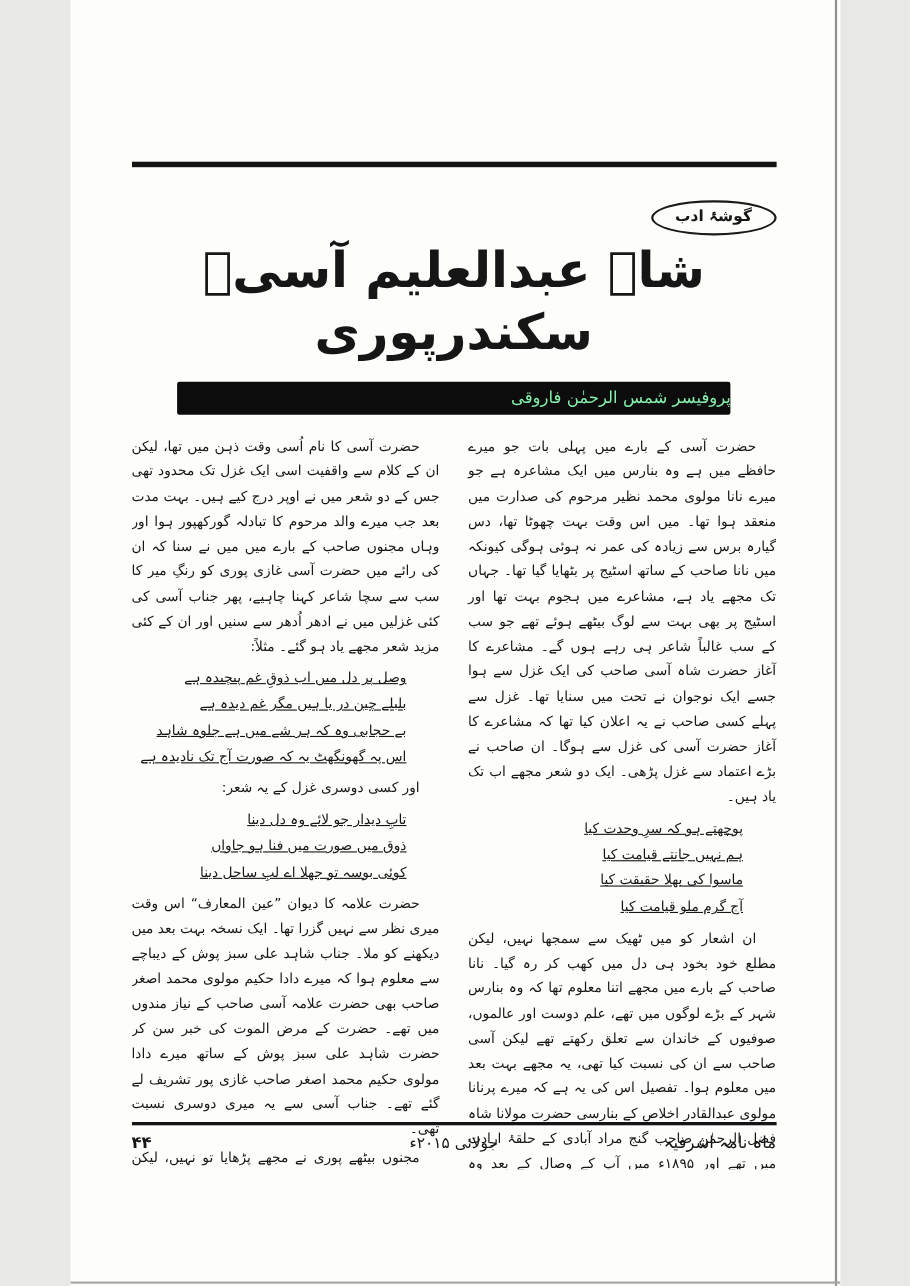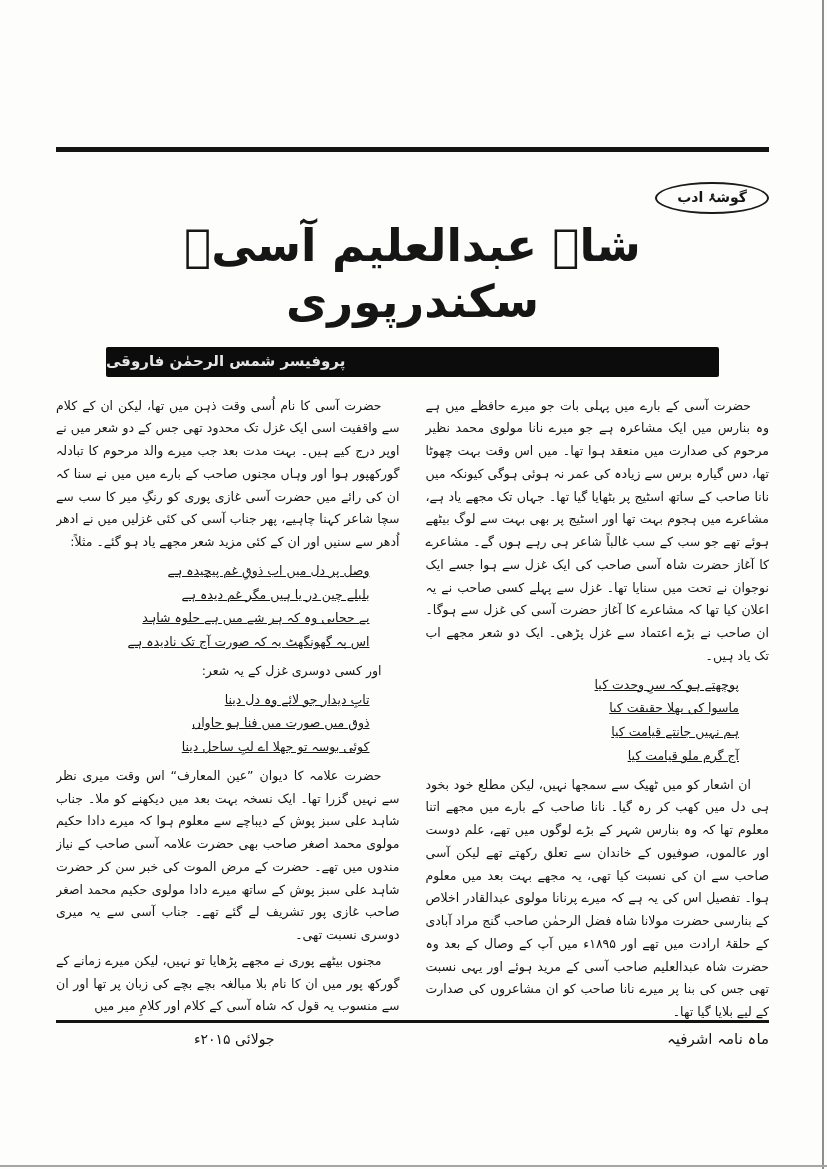--- a/index.html
+++ b/index.html
@@ -1,19 +1,19 @@
 <!DOCTYPE html>
 <html lang="ur"><head>
 <meta charset="utf-8">
 <style>
   * { margin: 0; padding: 0; box-sizing: border-box; }
   html, body { background: #e8e8e6; }
   .page {
     position: relative;
-    width: 827px;
+    width: 700px;
     height: 1169px;
     margin: 0 auto;
     background: #fdfdfb;
     overflow: hidden;
     font-family: "DejaVu Sans", sans-serif;
     color: #161616;
     direction: rtl;
   }
   .scan-edge-right {
     position: absolute; top: 0; right: 3px; width: 2px; height: 100%;
@@ -50,24 +50,24 @@
     font-size: 45px;
     font-weight: bold;
     margin-top: 4px;
     letter-spacing: 0px;
     line-height: 1.25;
   }
   .byline-bar {
     margin: 16px auto 0 auto;
     width: 86%;
     background: #0c0c0c;
-    color: #e5e5e5;
-    text-align: left;
+    color: #86efac;
+    text-align: right;
     font-size: 15px;
-    font-weight: bold;
+    font-weight: normal;
     letter-spacing: 1px;
     padding: 5px 0 7px 0;
     border-radius: 2px;
   }
   .columns {
     display: flex;
     gap: 26px;
     margin-top: 18px;
     height: 668px;
     overflow: hidden;
@@ -124,22 +124,22 @@
     <h1 class="page-title">شاہ عبدالعلیم آسیؔ سکندرپوری</h1>
 
     <div class="byline-bar">پروفیسر شمس الرحمٰن فاروقی</div>
 
     <div class="columns">
 
       <div class="col">
         <p class="para">حضرت آسی کے بارے میں پہلی بات جو میرے حافظے میں ہے وہ بنارس میں ایک مشاعرہ ہے جو میرے نانا مولوی محمد نظیر مرحوم کی صدارت میں منعقد ہوا تھا۔ میں اس وقت بہت چھوٹا تھا، دس گیارہ برس سے زیادہ کی عمر نہ ہوئی ہوگی کیونکہ میں نانا صاحب کے ساتھ اسٹیج پر بٹھایا گیا تھا۔ جہاں تک مجھے یاد ہے، مشاعرے میں ہجوم بہت تھا اور اسٹیج پر بھی بہت سے لوگ بیٹھے ہوئے تھے جو سب کے سب غالباً شاعر ہی رہے ہوں گے۔ مشاعرے کا آغاز حضرت شاہ آسی صاحب کی ایک غزل سے ہوا جسے ایک نوجوان نے تحت میں سنایا تھا۔ غزل سے پہلے کسی صاحب نے یہ اعلان کیا تھا کہ مشاعرے کا آغاز حضرت آسی کی غزل سے ہوگا۔ ان صاحب نے بڑے اعتماد سے غزل پڑھی۔ ایک دو شعر مجھے اب تک یاد ہیں۔</p>
         <div class="verse">
           <div class="verse-line">پوچھتے ہو کہ سرِ وحدت کیا</div>
+          <div class="verse-line">ہم نہیں جانتے قیامت کیا</div>
           <div class="verse-line">ماسوا کی بھلا حقیقت کیا</div>
-          <div class="verse-line">ہم نہیں جانتے قیامت کیا</div>
           <div class="verse-line">آج گرم ملو قیامت کیا</div>
         </div>
         <p class="para">ان اشعار کو میں ٹھیک سے سمجھا نہیں، لیکن مطلع خود بخود ہی دل میں کھب کر رہ گیا۔ نانا صاحب کے بارے میں مجھے اتنا معلوم تھا کہ وہ بنارس شہر کے بڑے لوگوں میں تھے، علم دوست اور عالموں، صوفیوں کے خاندان سے تعلق رکھتے تھے لیکن آسی صاحب سے ان کی نسبت کیا تھی، یہ مجھے بہت بعد میں معلوم ہوا۔ تفصیل اس کی یہ ہے کہ میرے پرنانا مولوی عبدالقادر اخلاص کے بنارسی حضرت مولانا شاہ فضل الرحمٰن صاحب گنج مراد آبادی کے حلقۂ ارادت میں تھے اور ۱۸۹۵ء میں آپ کے وصال کے بعد وہ حضرت شاہ عبدالعلیم صاحب آسی کے مرید ہوئے اور یہی نسبت تھی جس کی بنا پر میرے نانا صاحب کو ان مشاعروں کی صدارت کے لیے بلایا گیا تھا۔</p>
       </div>
 
       <div class="col">
         <p class="para">حضرت آسی کا نام اُسی وقت ذہن میں تھا، لیکن ان کے کلام سے واقفیت اسی ایک غزل تک محدود تھی جس کے دو شعر میں نے اوپر درج کیے ہیں۔ بہت مدت بعد جب میرے والد مرحوم کا تبادلہ گورکھپور ہوا اور وہاں مجنوں صاحب کے بارے میں میں نے سنا کہ ان کی رائے میں حضرت آسی غازی پوری کو رنگِ میر کا سب سے سچا شاعر کہنا چاہیے، پھر جناب آسی کی کئی غزلیں میں نے ادھر اُدھر سے سنیں اور ان کے کئی مزید شعر مجھے یاد ہو گئے۔ مثلاً:</p>
         <div class="verse">
           <div class="verse-line">وصل پر دل میں اب ذوقِ غم پیچیدہ ہے</div>
           <div class="verse-line">بلبلے چین در یا ہیں مگر غم دیدہ ہے</div>
@@ -155,14 +155,15 @@
         <p class="para">حضرت علامہ کا دیوان ”عین المعارف“ اس وقت میری نظر سے نہیں گزرا تھا۔ ایک نسخہ بہت بعد میں دیکھنے کو ملا۔ جناب شاہد علی سبز پوش کے دیباچے سے معلوم ہوا کہ میرے دادا حکیم مولوی محمد اصغر صاحب بھی حضرت علامہ آسی صاحب کے نیاز مندوں میں تھے۔ حضرت کے مرض الموت کی خبر سن کر حضرت شاہد علی سبز پوش کے ساتھ میرے دادا مولوی حکیم محمد اصغر صاحب غازی پور تشریف لے گئے تھے۔ جناب آسی سے یہ میری دوسری نسبت تھی۔</p>
         <p class="para">مجنوں بیٹھے پوری نے مجھے پڑھایا تو نہیں، لیکن میرے زمانے کے گورکھ پور میں ان کا نام بلا مبالغہ بچے بچے کی زبان پر تھا اور ان سے منسوب یہ قول کہ شاہ آسی کے کلام اور کلامِ میر میں</p>
       </div>
 
     </div>
   </div>
 
   <div class="footer">
     <span class="footer-magazine">ماہ نامہ اشرفیہ</span>
     <span class="footer-date">جولائی ۲۰۱۵ء</span>
+    <span class="footer-page">۴۴</span>
   </div>
 </div>
 
 </body></html>

